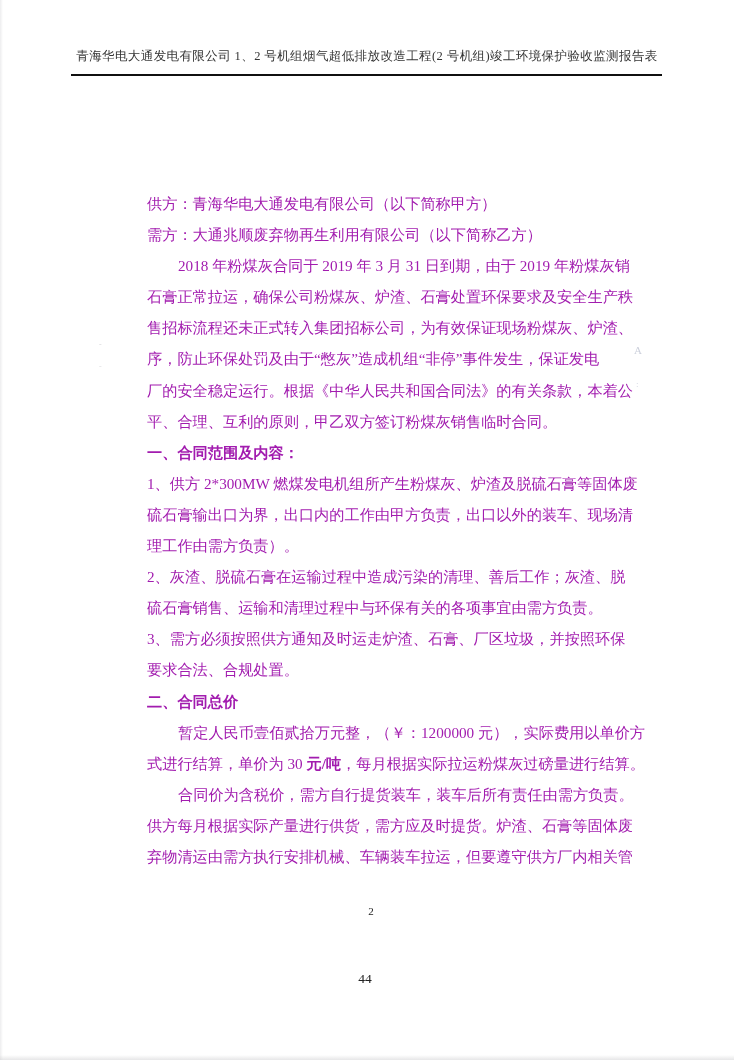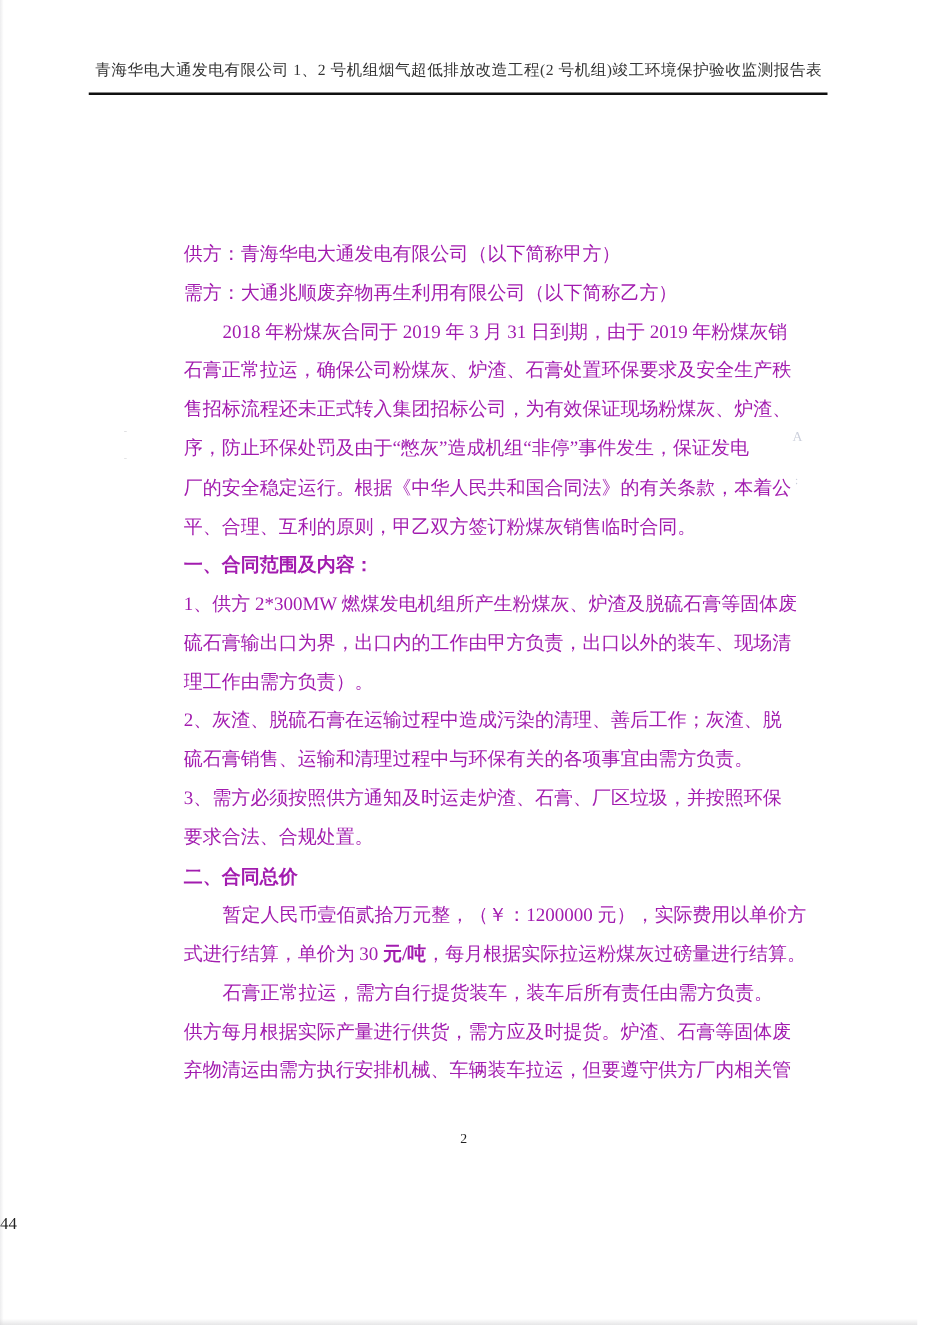--- a/index.html
+++ b/index.html
@@ -60,20 +60,21 @@
     width: 742px;
     text-align: center;
     font-size: 11px;
     color: #222;
   }
   .page-num {
     position: absolute;
     top: 971px;
     left: 0;
     width: 730px;
+    text-align: center;
     font-size: 13.5px;
     color: #222;
   }
   
   .artifact {
     position: absolute;
     color: rgba(125, 135, 165, 0.40);
     font-size: 11px;
   }
   .artifact.a1 { top: 344px; left: 634px; }
@@ -115,21 +116,21 @@
       <div class="line"><span>1、供方 2*300MW 燃煤发电机组所产生粉煤灰、炉渣及脱硫石膏等固体废</span></div>
       <div class="line"><span>硫石膏输出口为界，出口内的工作由甲方负责，出口以外的装车、现场清</span></div>
       <div class="line"><span>理工作由需方负责）。</span></div>
       <div class="line"><span>2、灰渣、脱硫石膏在运输过程中造成污染的清理、善后工作；灰渣、脱</span></div>
       <div class="line"><span>硫石膏销售、运输和清理过程中与环保有关的各项事宜由需方负责。</span></div>
       <div class="line"><span>3、需方必须按照供方通知及时运走炉渣、石膏、厂区垃圾，并按照环保</span></div>
       <div class="line"><span>要求合法、合规处置。</span></div>
       <div class="line bold"><span>二、合同总价</span></div>
       <div class="line indent-2"><span>暂定人民币壹佰贰拾万元整，（￥：1200000 元），实际费用以单价方</span></div>
       <div class="line"><span>式进行结算，单价为 30 </span><span class="seg-bold">元/吨</span><span>，每月根据实际拉运粉煤灰过磅量进行结算。</span></div>
-      <div class="line indent-2"><span>石膏正常拉运，需方自行提货装车，装车后所有责任由需方负责。</span></div>
+      <div class="line indent-2"><span>合同价为含税价，需方自行提货装车，装车后所有责任由需方负责。</span></div>
       <div class="line"><span>供方每月根据实际产量进行供货，需方应及时提货。炉渣、石膏等固体废</span></div>
       <div class="line"><span>弃物清运由需方执行安排机械、车辆装车拉运，但要遵守供方厂内相关管</span></div>
     </div>
 
   <div class="inner-page-num">2</div>
 
   <div class="page-num">44</div>
 
   <span class="artifact a1">A</span>
   <span class="artifact a2">:</span>

